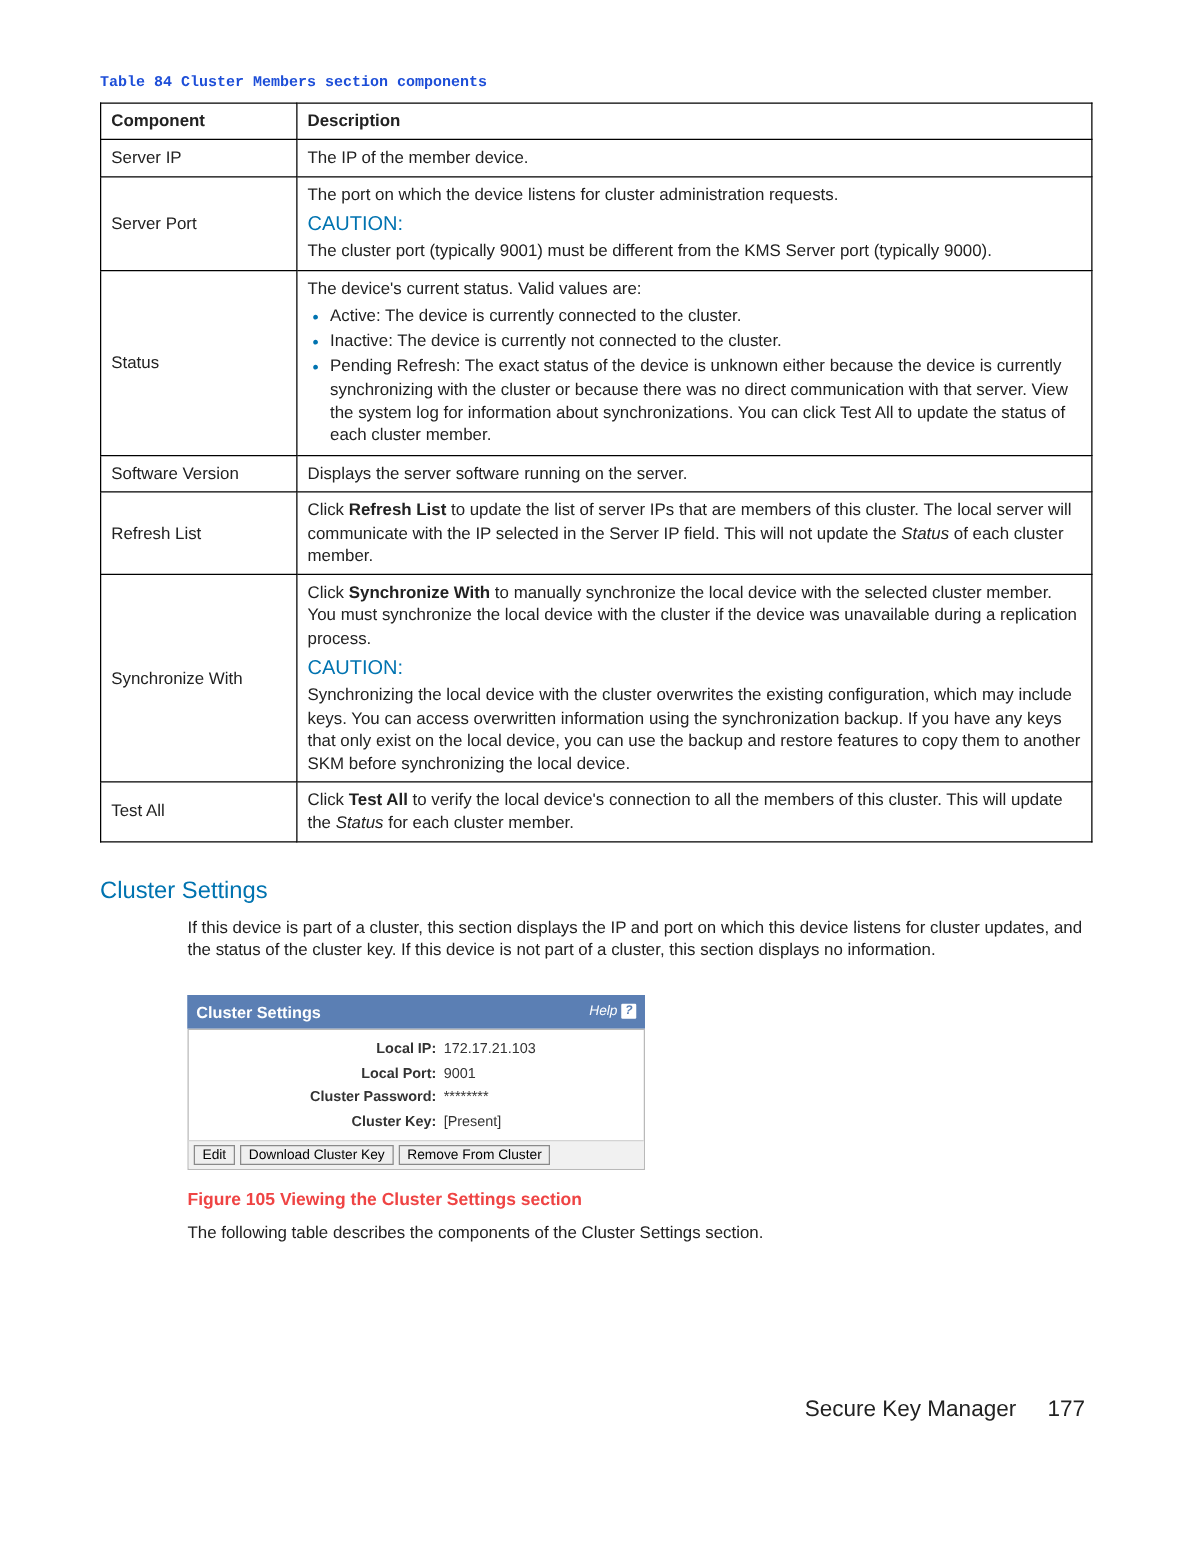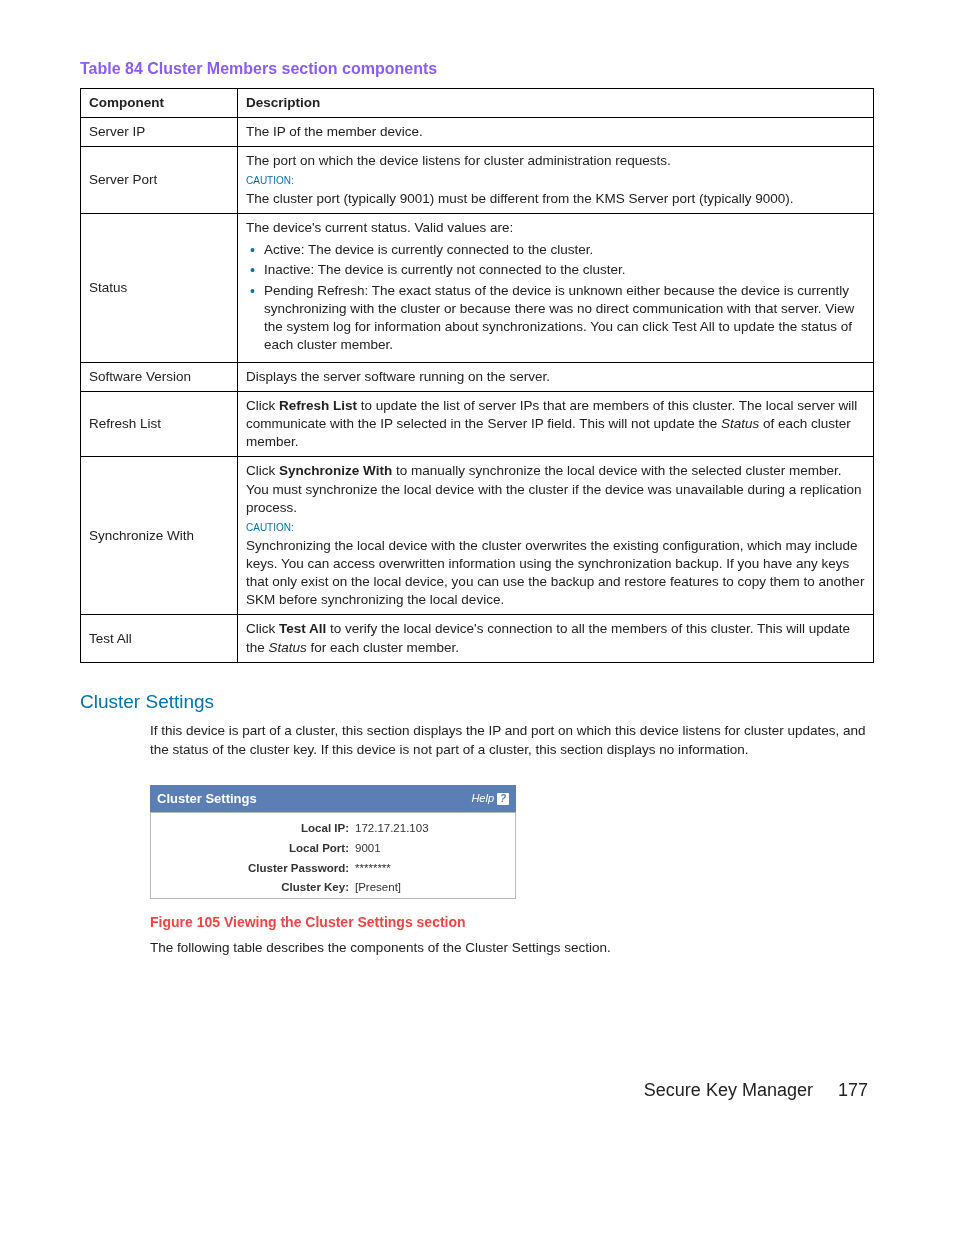--- a/index.html
+++ b/index.html
@@ -6,24 +6,25 @@
     font-family: Arial, Helvetica, sans-serif;
     font-size: 13.5px;
     color: #222;
     margin: 0;
     padding: 58px 80px 30px 80px;
     width: 954px;
     box-sizing: border-box;
     line-height: 1.35;
   }
   .table-title {
-    color: #8b5cf6;
-    font-weight: bold;
-    font-size: 16px;
+    color: #1d4ed8;
+    font-weight: bold;
+    font-size: 12px;
     margin-bottom: 8px;
+    font-family: Liberation Mono, monospace;
   }
   table.components {
     border-collapse: collapse;
     width: 100%;
     margin-bottom: 26px;
   }
   table.components th, table.components td {
     border: 1px solid #000;
     padding: 5px 8px;
     text-align: left;
@@ -37,21 +38,21 @@
   table.components td.comp-col {
     width: 140px;
     vertical-align: middle;
   }
   table.components td.desc-col {
     vertical-align: top;
     margin-top: 39px;
   }
   .caution {
     color: #0073b0;
-    font-size: 10px;
+    font-size: 16px;
     margin: 4px 0 2px 0;
   }
   ul.status-list {
     margin: 4px 0 0 0;
     padding-left: 18px;
     list-style: none;
   }
   ul.status-list li {
     position: relative;
     padding-left: 0;
@@ -252,20 +253,25 @@
       <div class="val">9001</div>
     </div>
     <div class="panel-row">
       <div class="lbl">Cluster Password:</div>
       <div class="val">********</div>
     </div>
     <div class="panel-row">
       <div class="lbl">Cluster Key:</div>
       <div class="val">[Present]</div>
     </div>
+    <div class="panel-buttons">
+      <button>Edit</button>
+      <button>Download Cluster Key</button>
+      <button>Remove From Cluster</button>
+    </div>
   </div>
 </div>
 
 <div class="figure-label">Figure 105 Viewing the Cluster Settings section</div>
 <p class="body-text">The following table describes the components of the Cluster Settings section.</p>
 
 <div class="footer">
   <span>Secure Key Manager</span>
   <span class="pgnum">177</span>
 </div>

